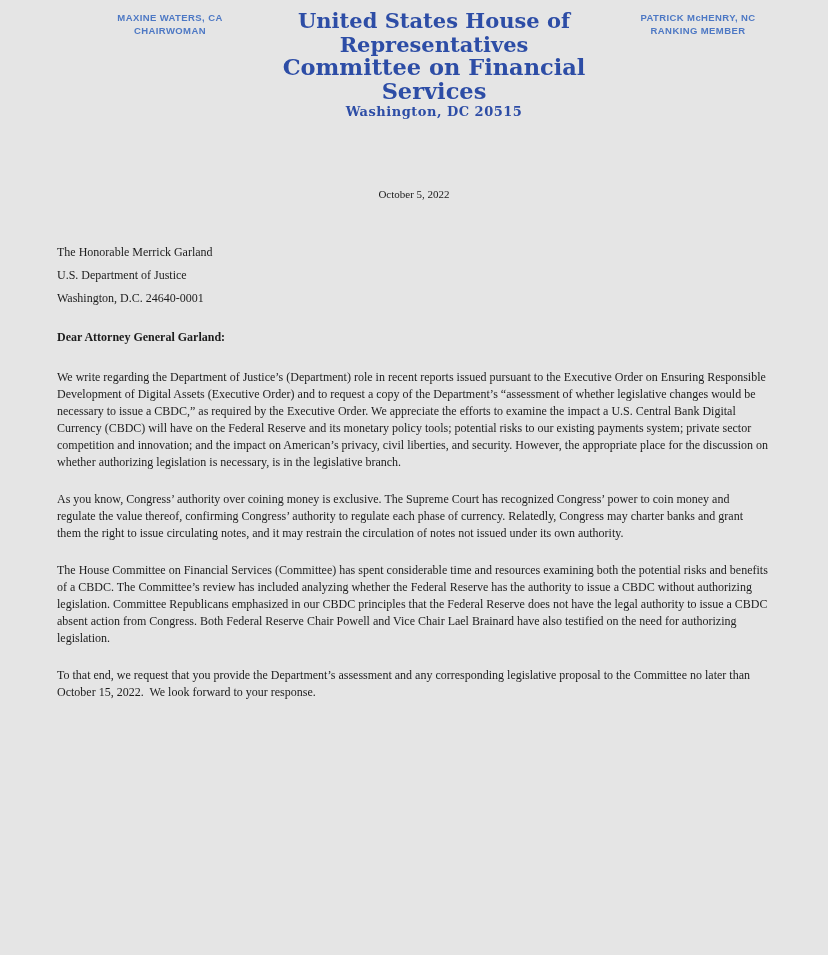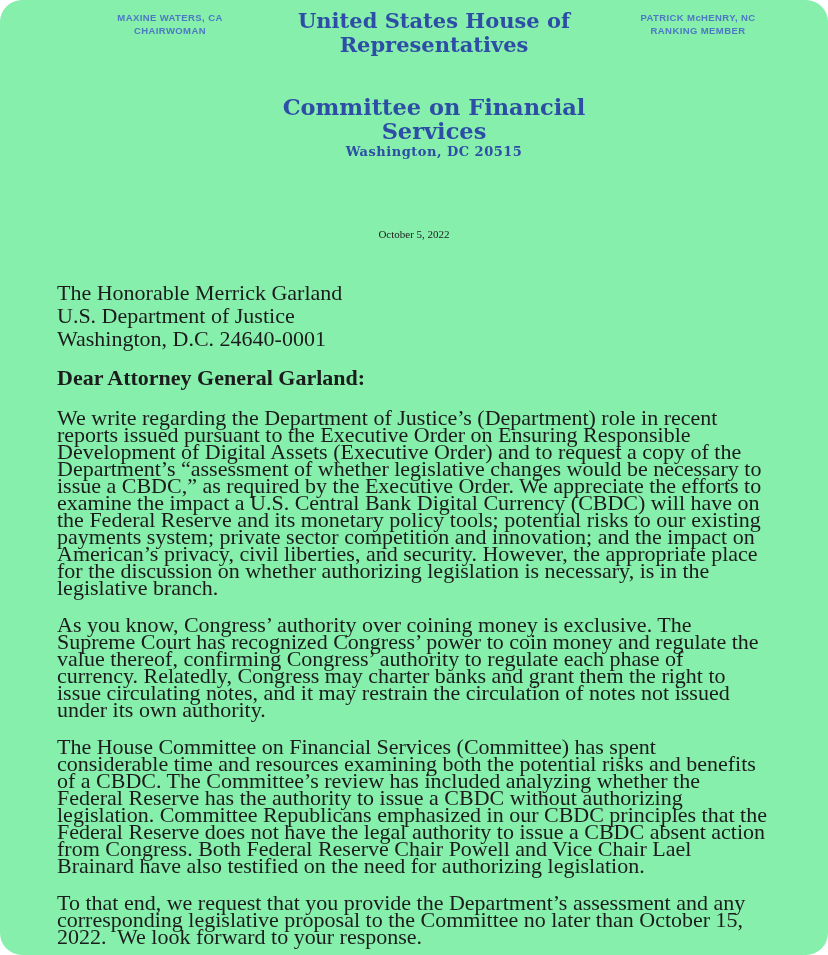--- a/index.html
+++ b/index.html
@@ -1,25 +1,24 @@
 <!DOCTYPE html>
 <html><head>
 <meta charset="utf-8">
 <style>
   * { margin: 0; padding: 0; box-sizing: border-box; }
   html, body { background: #ffffff; }
   .page {
     position: relative;
     width: 828px;
     height: 955px;
-    background: #86efac;
+    background: #e5e5e5;
     font-family: "Liberation Serif", serif;
     color: #1c1c1c;
     overflow: hidden;
-    border-radius: 22px;
   }
   
   .letterhead {
     display: flex;
     justify-content: space-between;
     align-items: flex-start;
     padding: 9px 30px 0 70px;
   }
   .lh-side {
     width: 200px;
@@ -33,31 +32,31 @@
     font-weight: 600;
   }
   .lh-center {
     flex: 1;
     text-align: center;
     color: #2d4da6;
     font-family: "DejaVu Serif", serif;
     font-weight: bold;
   }
   .lh-center .l1 { font-size: 21px; line-height: 1.12; }
-  .lh-center .l2 { font-size: 22.5px; line-height: 1.05; margin-top: 40px; }
+  .lh-center .l2 { font-size: 22.5px; line-height: 1.05; }
   .lh-center .l3 { font-size: 13px; line-height: 1.4; letter-spacing: 0.5px; }
   
   .date-line {
     margin-top: 67px;
     text-align: center;
     font-size: 11px;
   }
   .content {
     padding: 0 59px 0 57px;
-    font-size: 22px;
+    font-size: 12px;
   }
   .recipient { margin-top: 41px; line-height: 23px; }
   .salutation { margin-top: 16px; line-height: 23px; font-weight: bold; }
   .body-par {
     margin-top: 20px;
     line-height: 17px;
     white-space: pre-wrap;
     text-align: left;
   }
 </style>

